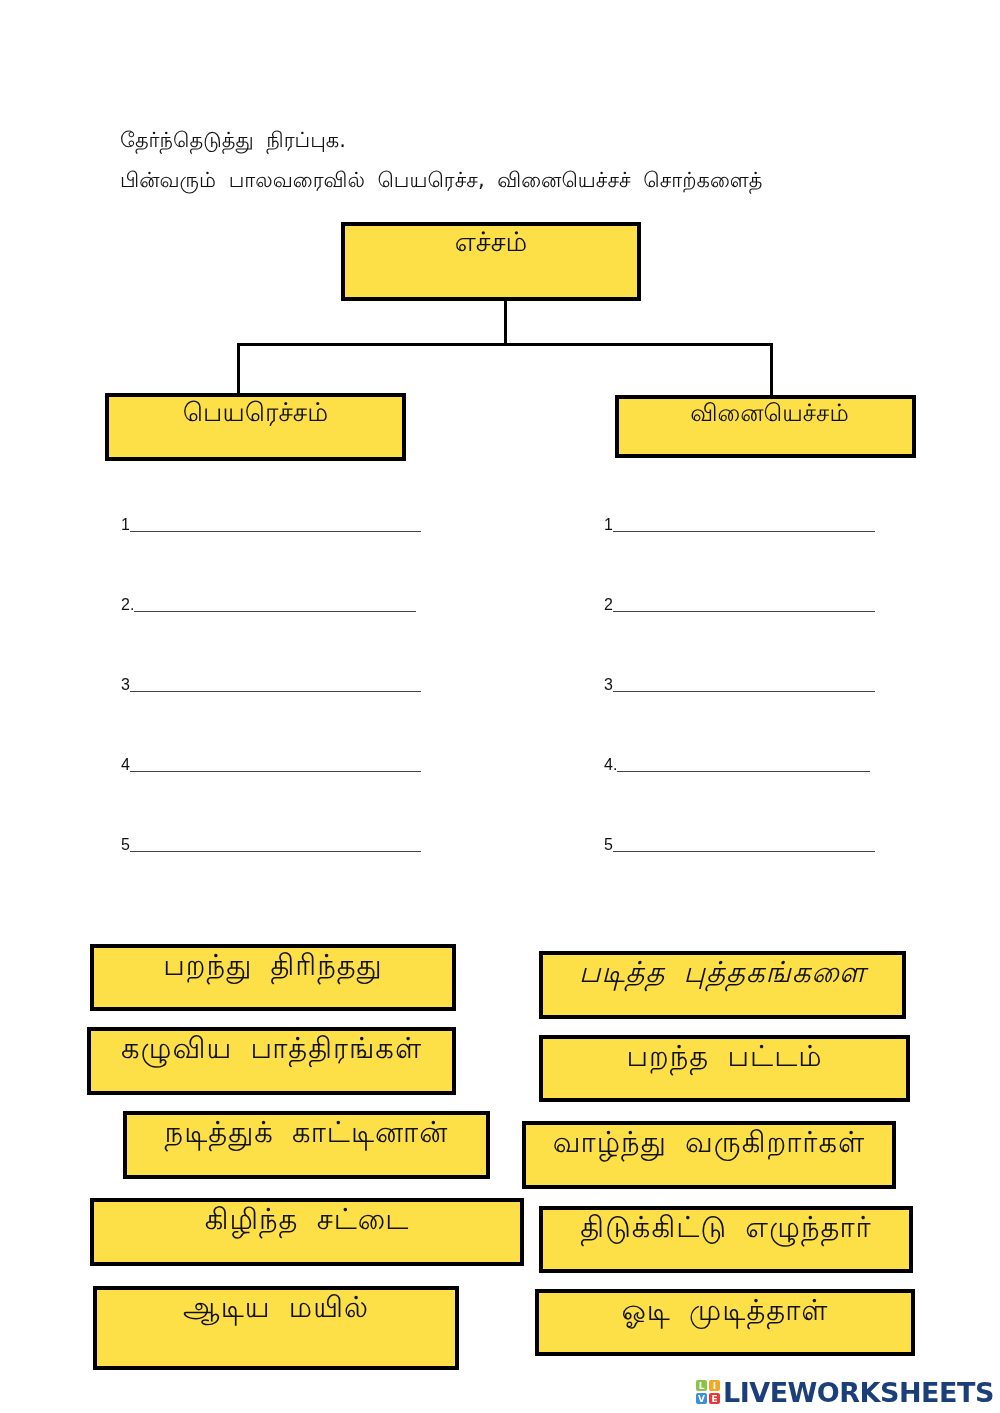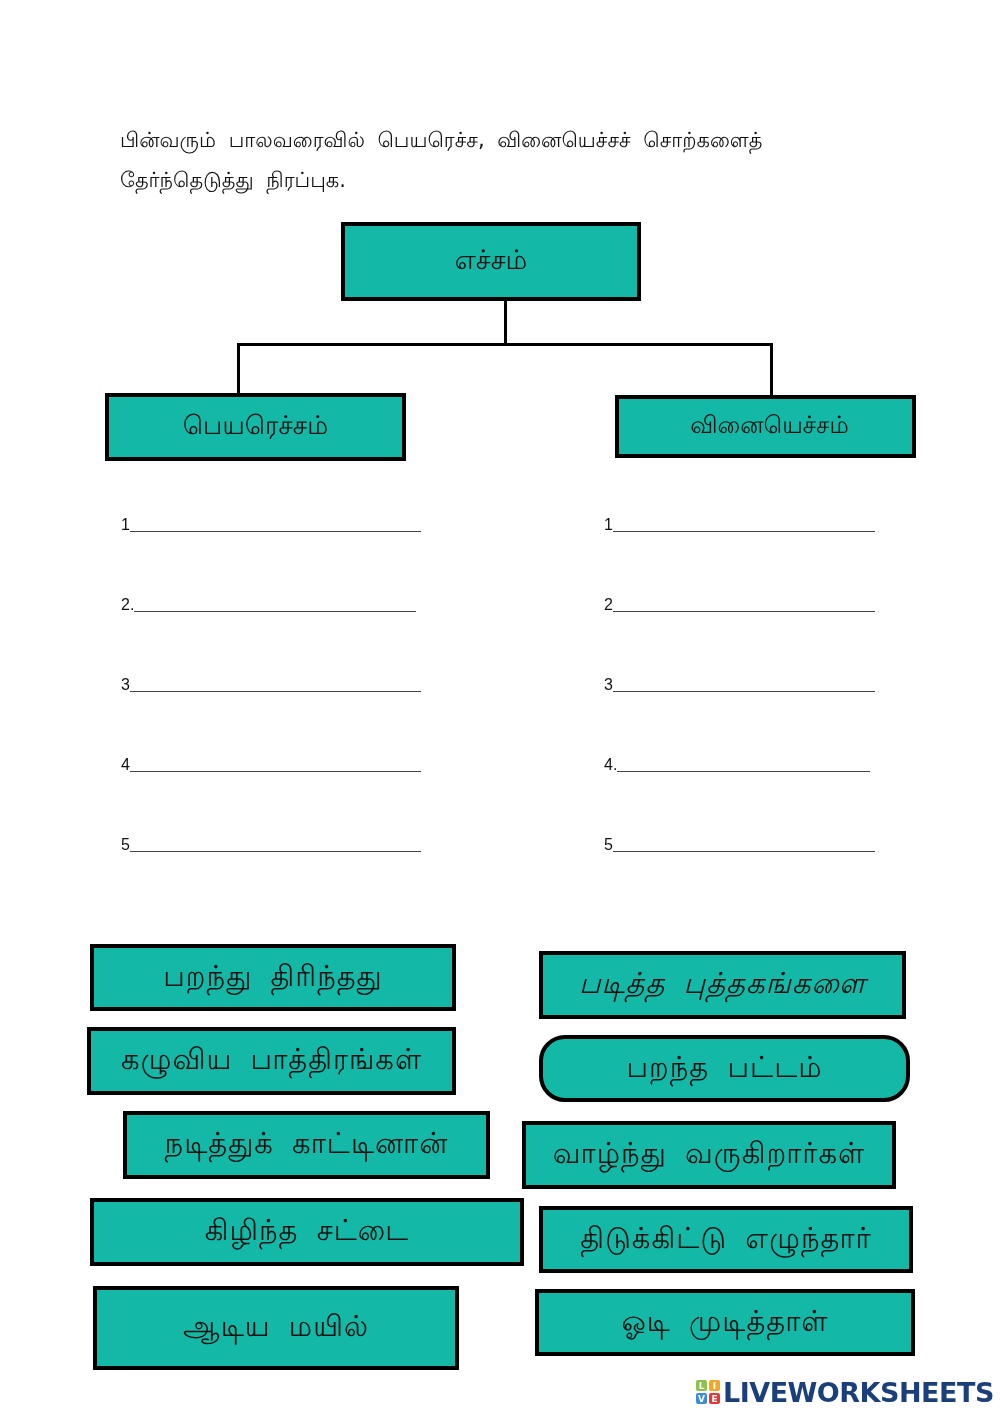--- a/index.html
+++ b/index.html
@@ -1,44 +1,44 @@
 <!DOCTYPE html>
 <html><head>
 <meta charset="utf-8">
 <style>
   html, body { margin: 0; padding: 0; background: #ffffff; }
   body { width: 1000px; height: 1413px; position: relative; overflow: hidden;
          font-family: "DejaVu Sans", "Liberation Sans", sans-serif; color: #111; }
   .abs { position: absolute; }
   .instr { left: 120px; top: 120px; width: 760px; font-size: 21px; line-height: 40px;
            word-spacing: 6px; color: #111; }
-  .box { position: absolute; border: 4px solid #000; box-sizing: border-box; background: #14b8a6;
-         display: flex; align-items: center; justify-content: center; color: #111; }
+  .box { position: absolute; border: 4px solid #000; box-sizing: border-box; background: #fde047;
+         display: flex; align-items: flex-start; justify-content: center; color: #111; }
   .box span { white-space: nowrap; }
   .title-box span { font-size: 27px; }
   .cat-box span { font-size: 26px; }
   .vline { position: absolute; width: 3px; background: #000; }
   .hline { position: absolute; height: 3px; background: #000; }
   .blank { position: absolute; height: 20px; display: flex; align-items: flex-end; }
   .blank .num { font-family: "Liberation Sans", sans-serif; font-size: 16px; line-height: 16px; color: #111; }
   .blank .line { flex: 1; border-bottom: 1.5px solid #444; height: 0; margin-bottom: 1px; }
   .word span { font-size: 29px; letter-spacing: 1px; word-spacing: 8px; }
   .logo { position: absolute; left: 696px; top: 1376px; height: 32px; display: flex; align-items: center; }
   .logo-grid { display: grid; grid-template-columns: 11px 11px; grid-template-rows: 11px 11px; gap: 2px; margin-right: 3px; }
   .logo-grid div { font-family: "DejaVu Sans", sans-serif; font-size: 9px; font-weight: bold; color: #fff;
                    display: flex; align-items: center; justify-content: center; border-radius: 2px; }
   .logo-text { font-family: "DejaVu Sans", sans-serif; font-weight: bold; font-size: 27px;
                color: #1a3f7a; letter-spacing: -0.5px; }
 </style>
 </head>
 <body>
 
 <div class="abs instr">
+  <div>தேர்ந்தெடுத்து நிரப்புக.</div>
   <div>பின்வரும் பாலவரைவில் பெயரெச்ச, வினையெச்சச் சொற்களைத்</div>
-  <div>தேர்ந்தெடுத்து நிரப்புக.</div>
 </div>
 
 <div class="box title-box" style="left:341px; top:222px; width:300px; height:79px;">
   <span>எச்சம்</span>
 </div>
 <div class="vline" style="left:504px; top:300px; height:45px;"></div>
 <div class="hline" style="left:237px; top:343px; width:536px;"></div>
 <div class="vline" style="left:237px; top:343px; height:52px;"></div>
 <div class="vline" style="left:770px; top:345px; height:52px;"></div>
 
@@ -103,21 +103,21 @@
 <div class="box word" style="left:90px; top:1198px; width:434px; height:68px;">
   <span>கிழிந்த சட்டை</span>
 </div>
 <div class="box word" style="left:93px; top:1286px; width:366px; height:84px;">
   <span>ஆடிய மயில்</span>
 </div>
 
 <div class="box word" style="left:539px; top:951px; width:367px; height:68px;font-style:italic;">
   <span>படித்த புத்தகங்களை</span>
 </div>
-<div class="box word" style="left:539px; top:1035px; width:371px; height:67px;border-radius:26px;">
+<div class="box word" style="left:539px; top:1035px; width:371px; height:67px;">
   <span>பறந்த பட்டம்</span>
 </div>
 <div class="box word" style="left:522px; top:1121px; width:374px; height:68px;">
   <span>வாழ்ந்து வருகிறார்கள்</span>
 </div>
 <div class="box word" style="left:539px; top:1206px; width:374px; height:67px;">
   <span>திடுக்கிட்டு எழுந்தார்</span>
 </div>
 <div class="box word" style="left:535px; top:1289px; width:380px; height:67px;">
   <span>ஓடி முடித்தாள்</span>

